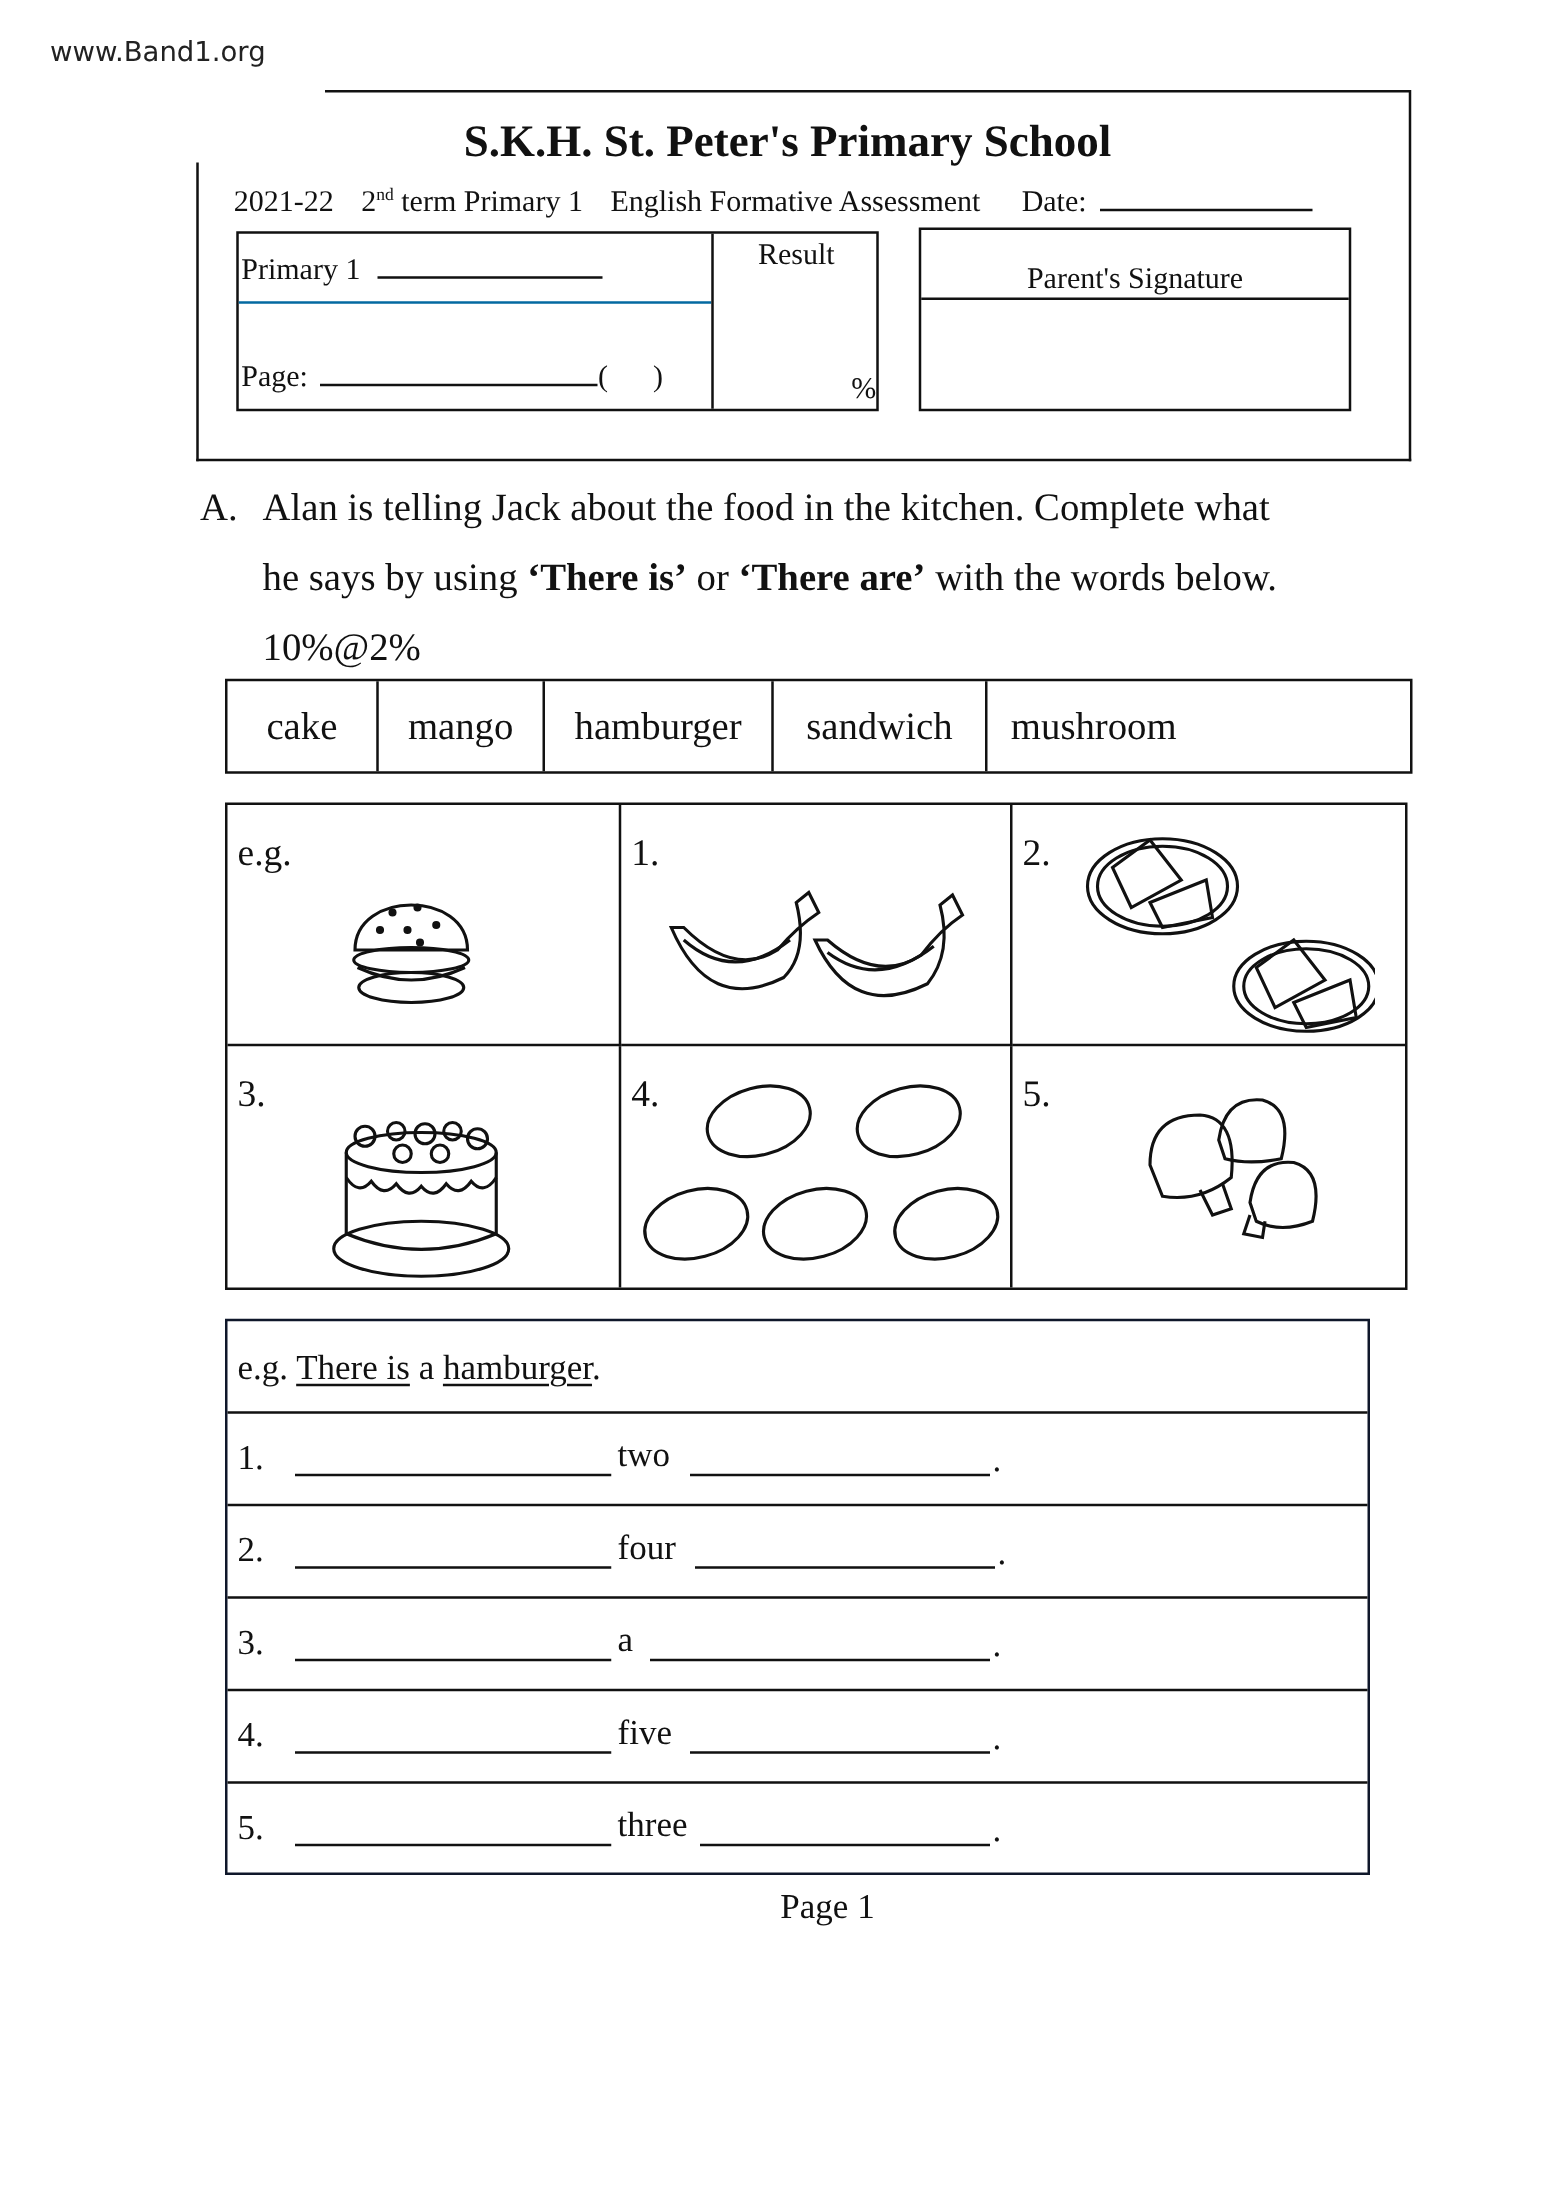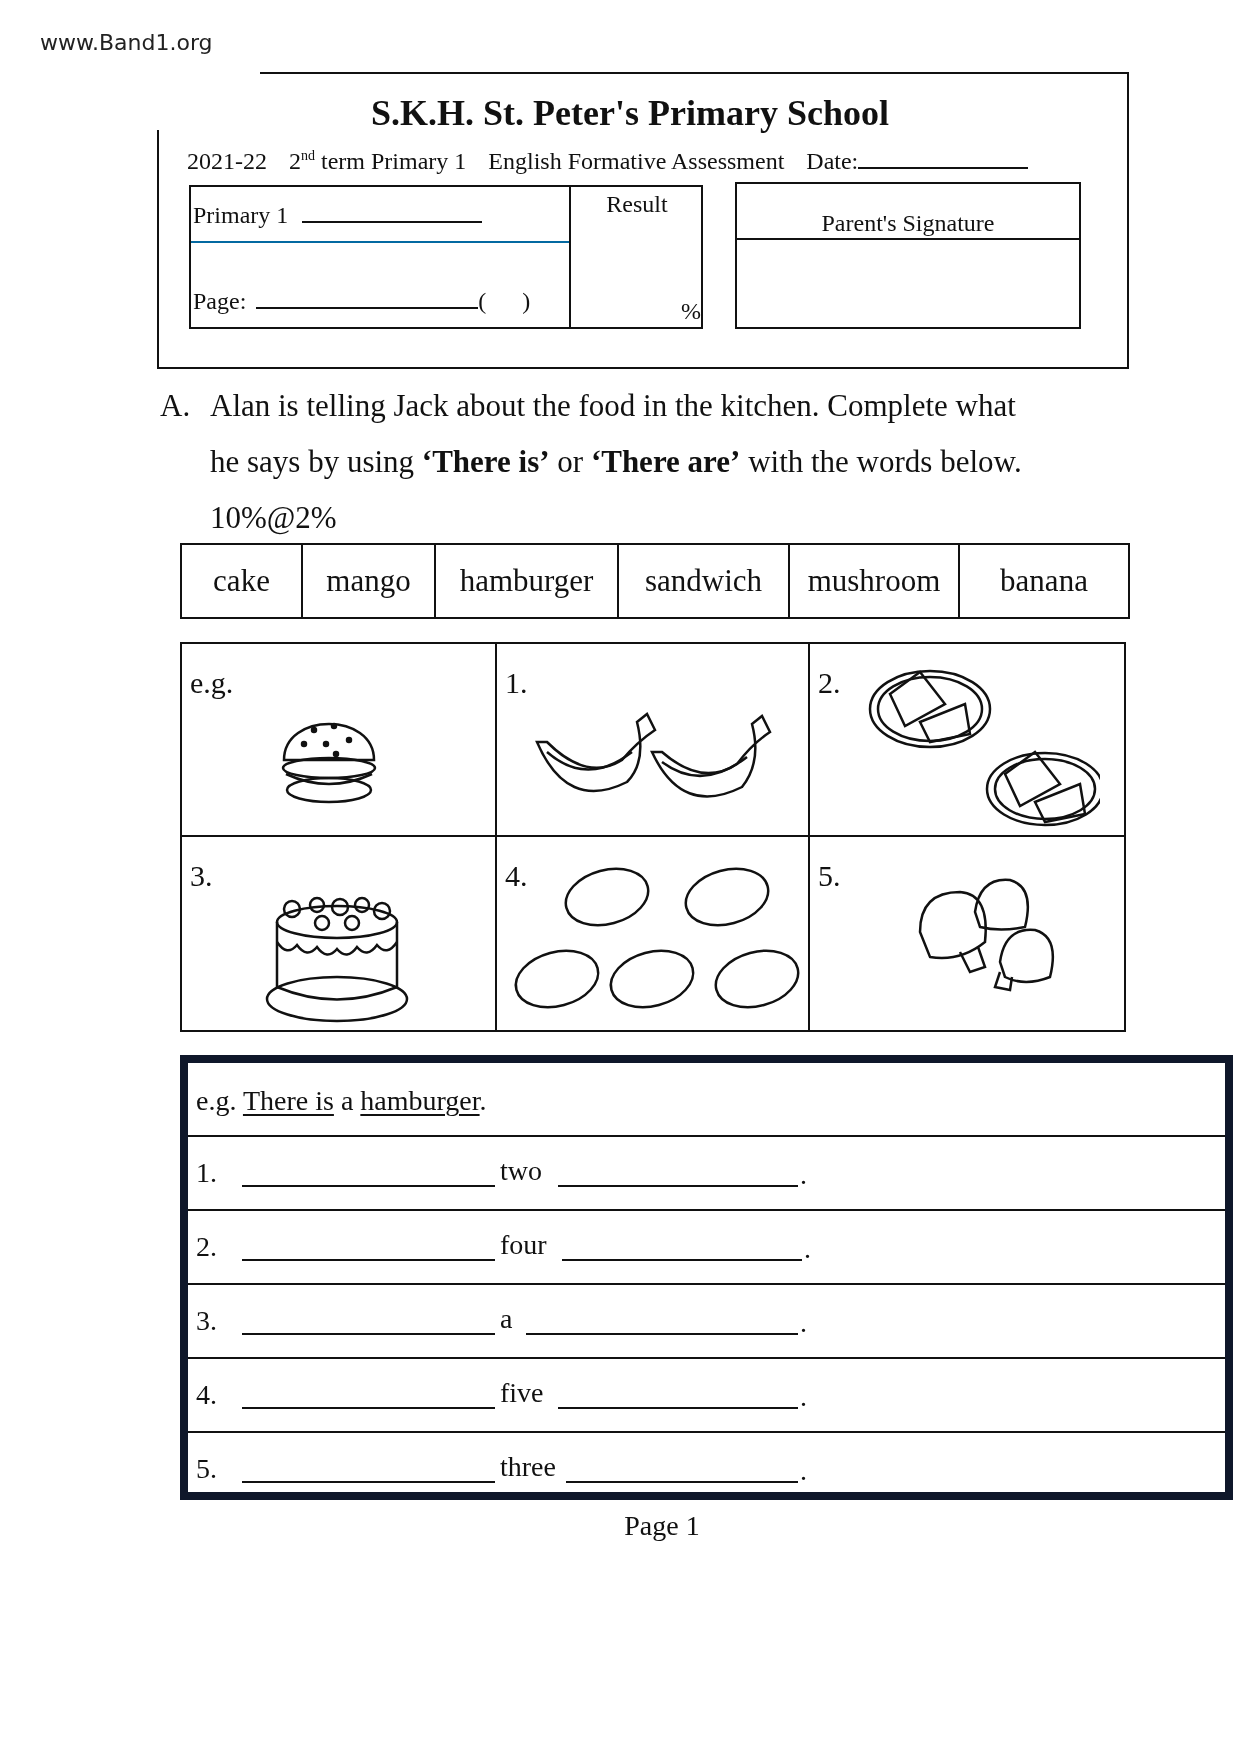--- a/index.html
+++ b/index.html
@@ -27,21 +27,21 @@
   .qA .body { margin-left:50px; }
   .words { position:absolute; left:180px; top:543px; width:950px; height:76px; border:2px solid #111; box-sizing:border-box; display:flex; }
   .words div { border-right:2px solid #111; font-size:31px; display:flex; align-items:center; justify-content:center; box-sizing:border-box; }
   .words div:last-child { border-right:none; }
   .pics { position:absolute; left:180px; top:642px; width:946px; height:390px; border:2px solid #111; box-sizing:border-box; display:grid; grid-template-columns:315px 313px 1fr; grid-template-rows:193px 1fr; }
   .pic { border-right:2px solid #111; border-bottom:2px solid #111; position:relative; }
   .pic:nth-child(3n) { border-right:none; }
   .pic:nth-child(n+4) { border-bottom:none; }
   .pic .num { position:absolute; left:8px; top:22px; font-size:30px; }
   .pic svg { position:absolute; }
-  .ans { position:absolute; left:180px; top:1055px; width:1053px; height:445px; border:8px solid #0f172a; box-sizing:border-box; }
+  .ans { position:absolute; left:180px; top:1055px; width:916px; height:445px; border:2px solid #0f172a; box-sizing:border-box; }
   .row { height:74px; border-bottom:2px solid #111; position:relative; font-size:28px; box-sizing:border-box; }
   .row:last-child { border-bottom:none; }
   .row .n { position:absolute; left:8px; top:20px; }
   .row .b1 { position:absolute; left:54px; top:48px; width:253px; border-bottom:2px solid #111; }
   .row .w { position:absolute; top:18px; }
   .row .b2 { position:absolute; top:48px; width:240px; border-bottom:2px solid #111; }
   .row .dot { position:absolute; top:22px; }
   .eg { position:absolute; left:8px; top:22px; }
   .eg u { text-decoration-thickness:2px; text-underline-offset:4px; }
   .page { position:absolute; left:0; width:1240px; top:1510px; text-align:center; font-size:28px; padding-left:84px; box-sizing:border-box; }
@@ -51,21 +51,21 @@
 
 <div class="wm">www.Band1.org</div>
 
 <div class="hdr-topline"></div>
 <div class="hdr-box"></div>
 <div class="hdr-leftline"></div>
 
 <div class="school">S.K.H. St. Peter's Primary School</div>
 
 <div class="info">
-  <span>2021-22</span><span><span style="margin:0">2</span><sup>nd</sup><span style="margin:0"> term Primary 1</span></span><span>English Formative Assessment</span><span style="margin:0">Date:</span><span class="date-line"></span>
+  <span>2021-22</span><span><span style="margin:0">2</span><sup>nd</sup><span style="margin:0"> term Primary 1</span></span><span>English Formative Assessment</span><span style="margin:11px">Date:</span><span class="date-line"></span>
 </div>
 
 <div class="tbl1">
   <div class="c1">
     <span>Primary 1</span>
     <span class="uline" style="width:180px;margin-left:8px"></span>
   </div>
   <div class="c2">
     <span>Page:</span>
     <span class="uline" style="width:222px;margin-left:4px"></span><span style="white-space:pre">(      )</span>
@@ -89,21 +89,20 @@
     <div>10%@2%</div>
   </div>
 </div>
 
 <div class="words">
   <div style="width:121px">cake</div>
   <div style="width:133px">mango</div>
   <div style="width:183px">hamburger</div>
   <div style="width:171px">sandwich</div>
   <div style="width:170px">mushroom</div>
-  <div style="flex:1">banana</div>
 </div>
 
 <div class="pics">
   <div class="pic">
     <span class="num">e.g.</span>
     <svg style="left:92px;top:58px" width="110" height="110" viewBox="0 0 110 110" fill="none" stroke="#111" stroke-width="2.5">
       <path d="M10 58 C10 10 100 10 100 58 Z"></path>
       <ellipse cx="55" cy="66" rx="46" ry="10"></ellipse>
       <path d="M12 72 Q55 92 98 72"></path>
       <ellipse cx="55" cy="88" rx="42" ry="12"></ellipse>

